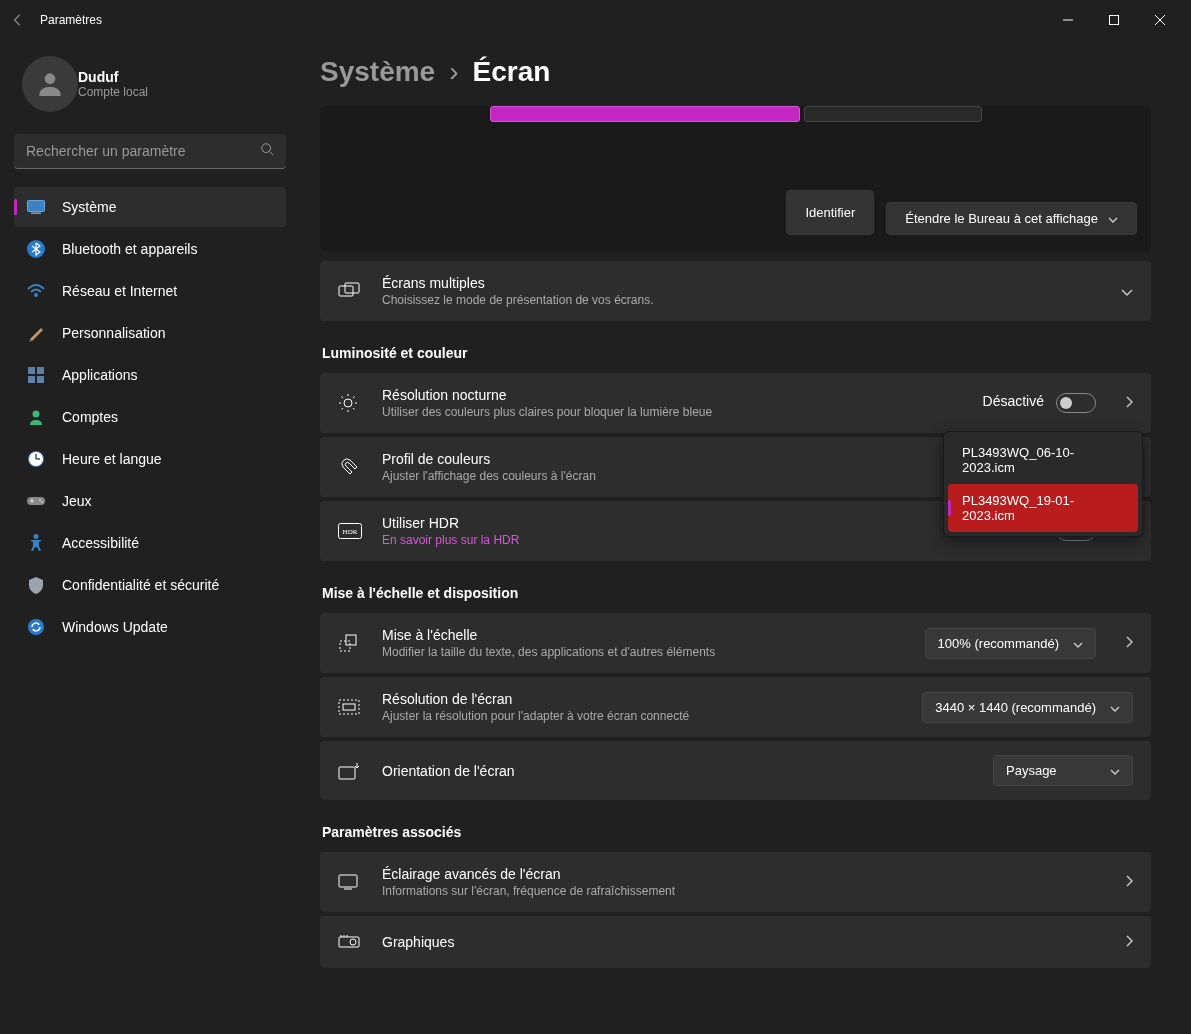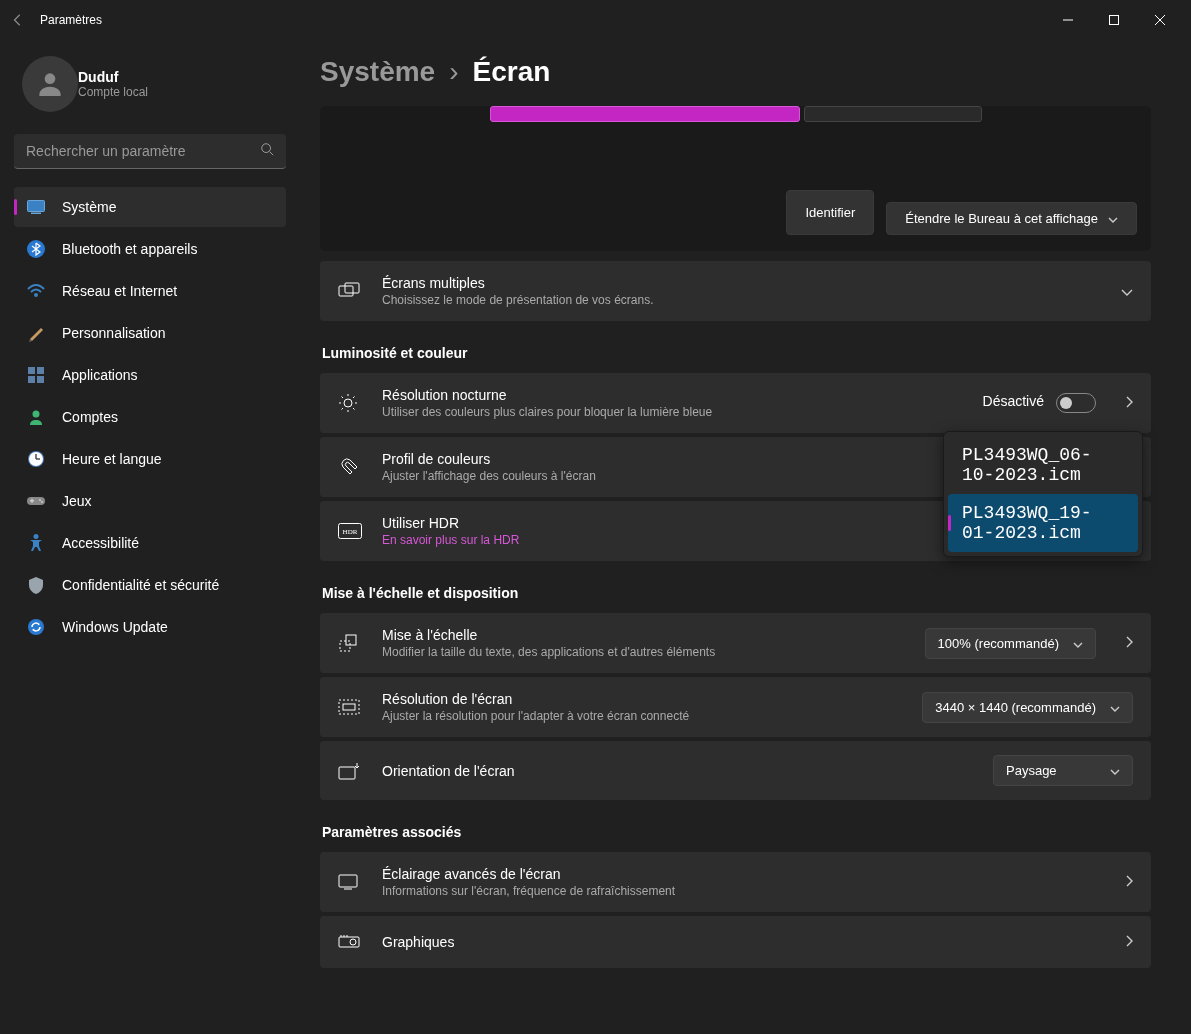--- a/index.html
+++ b/index.html
@@ -129,25 +129,24 @@
     .color-profile-popup {
       position: relative;
     }
     .profile-dropdown {
       position: absolute; top: -36px; right: -10px;
       background: #2a2a2a; border: 1px solid #1a1a1a; border-radius: 6px;
       min-width: 200px; z-index: 10; padding: 4px;
       box-shadow: 0 4px 14px rgba(0,0,0,0.5);
     }
     .profile-item {
-      padding: 9px 14px; font-size: 18px; border-radius: 4px;
+      padding: 9px 14px; font-size: 13px; border-radius: 4px;
       position: relative;
-      font-family: Liberation Mono, monospace;
-    }
-    .profile-item.selected { background: #0c4a6e; }
+    }
+    .profile-item.selected { background: #b91c1c; }
     .profile-item.selected::before {
       content: ''; position: absolute; left: 0; top: 50%;
       transform: translateY(-50%);
       width: 3px; height: 16px; background: #c326c3; border-radius: 2px;
     }
     ::-webkit-scrollbar { width: 4px; }
     ::-webkit-scrollbar-track { background: transparent; }
     ::-webkit-scrollbar-thumb { background: #555; border-radius: 2px; }
   </style>
 </head>

